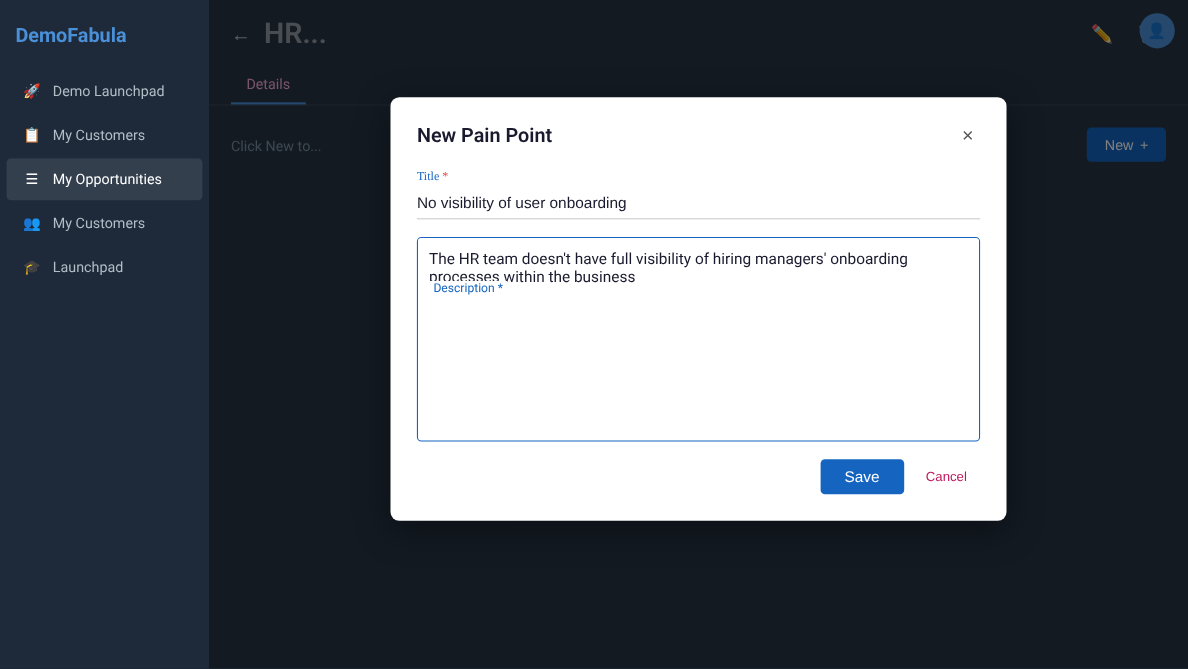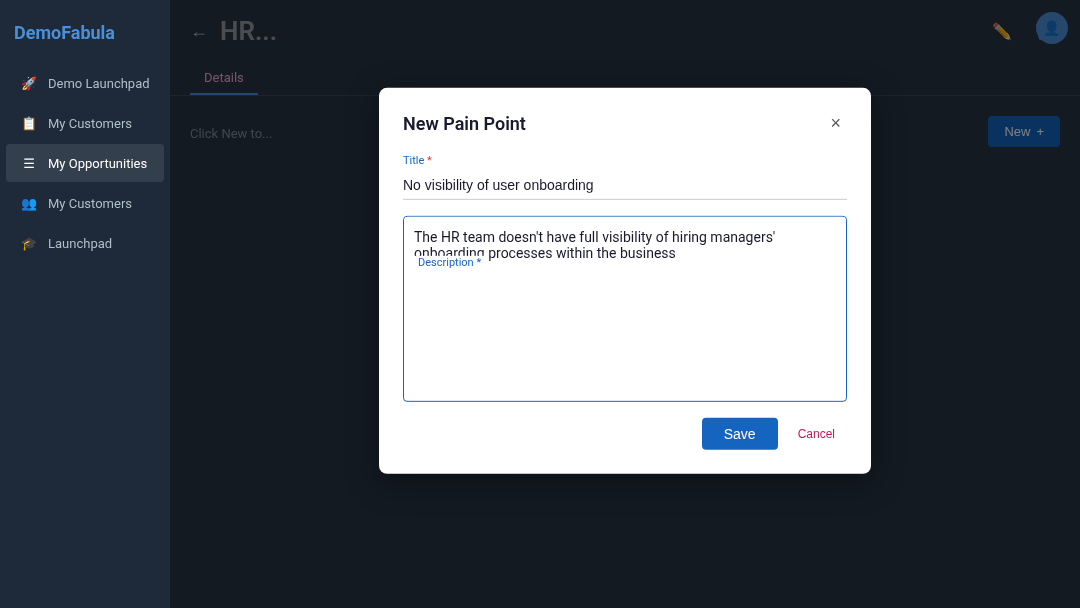--- a/index.html
+++ b/index.html
@@ -7,21 +7,21 @@
       font-family: -apple-system, BlinkMacSystemFont, 'Segoe UI', Roboto, sans-serif;
       width: 1080px;
       height: 608px;
       overflow: hidden;
       background: #1e2a3a;
       display: flex;
     }
 
     
     .sidebar {
-      width: 170px;
+      width: 190px;
       background: #1e2a3a;
       height: 608px;
       display: flex;
       flex-direction: column;
       padding-top: 10px;
       flex-shrink: 0;
     }
     .sidebar-logo {
       padding: 12px 14px 20px;
       color: #fff;
@@ -146,21 +146,21 @@
     }
 
     
     .modal {
       position: absolute;
       top: 50%;
       left: 50%;
       transform: translate(-50%, -56%);
       background: #fff;
       border-radius: 8px;
-      width: 492px;
+      width: 560px;
       padding: 24px;
       z-index: 20;
       box-shadow: 0 8px 32px rgba(0,0,0,0.4);
     }
     .modal-header {
       display: flex;
       align-items: center;
       justify-content: space-between;
       margin-bottom: 20px;
     }
@@ -182,20 +182,21 @@
     
     .form-group {
       margin-bottom: 16px;
       position: relative;
     }
     .form-label {
       font-size: 11px;
       color: #1565c0;
       margin-bottom: 4px;
       display: block;
+      font-family: Liberation Serif, serif;
     }
     .form-label .required { color: #e53935; }
     .form-input {
       width: 100%;
       border: none;
       border-bottom: 1px solid #ccc;
       padding: 6px 0;
       font-size: 14px;
       color: #1a1a2e;
       outline: none;

